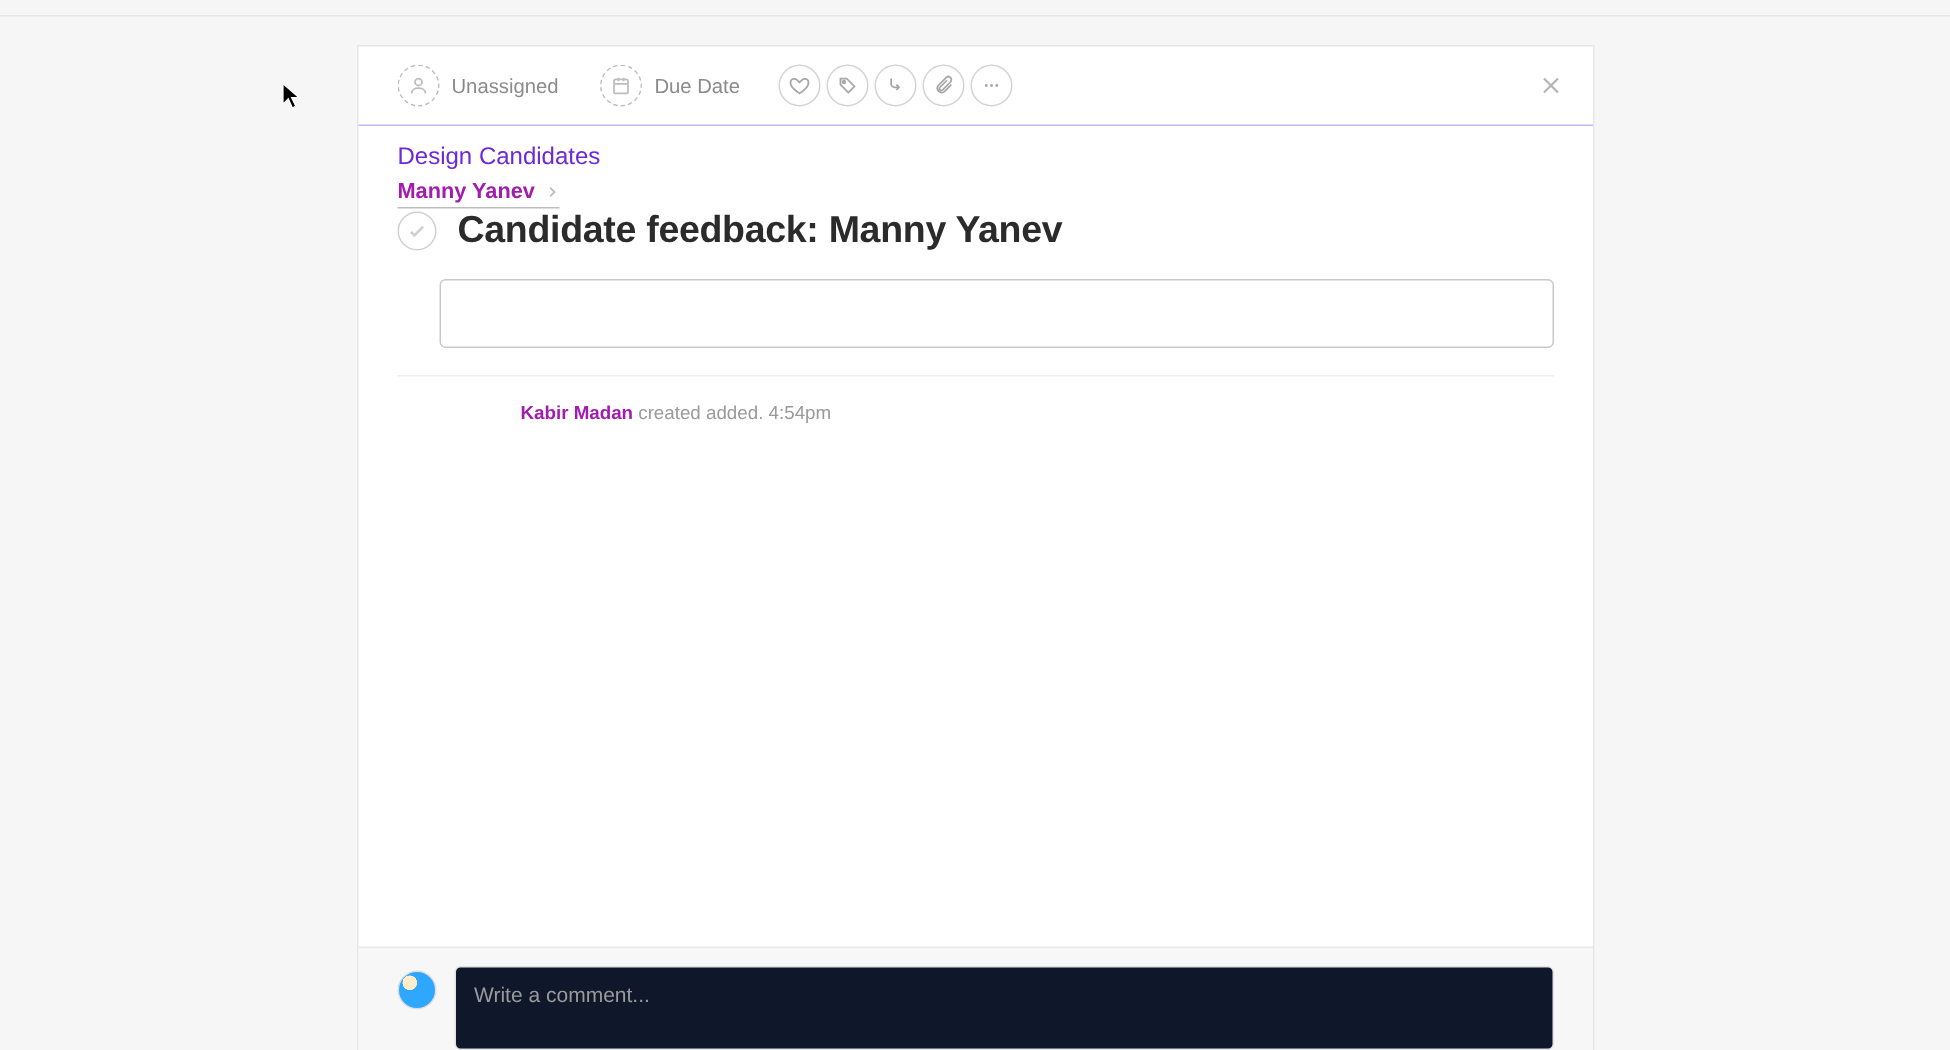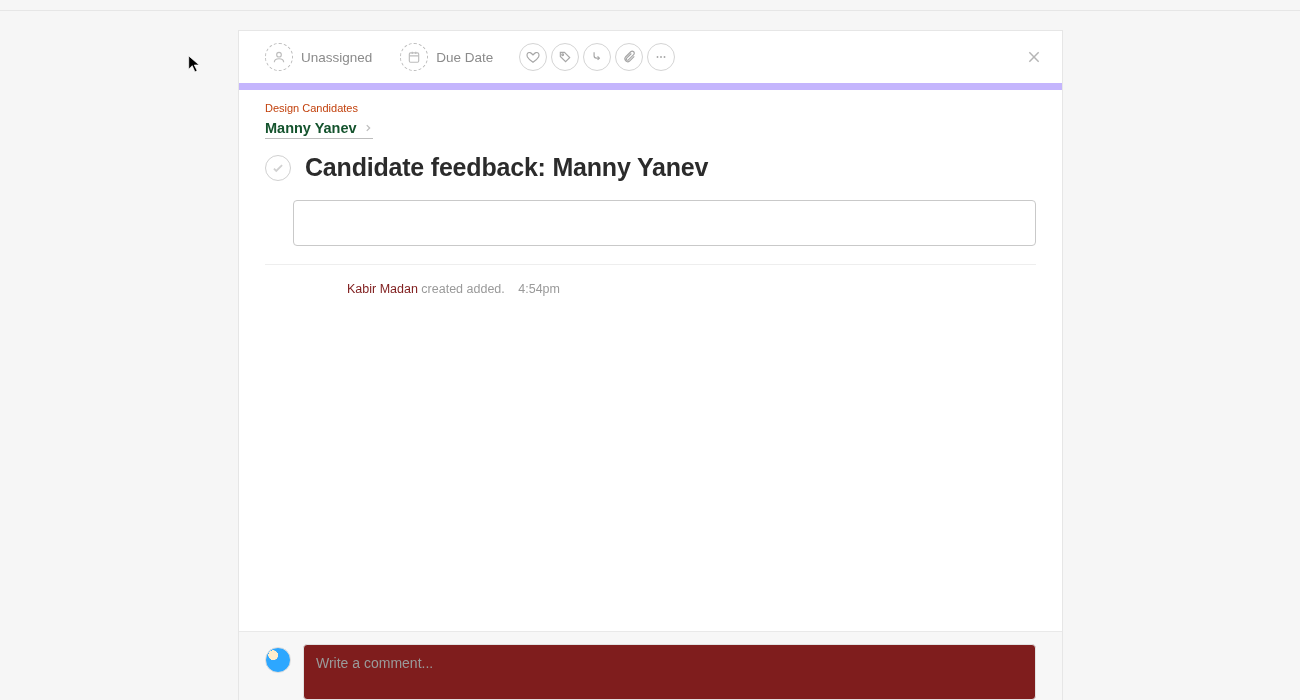--- a/index.html
+++ b/index.html
@@ -29,21 +29,21 @@
     border-bottom: none;
     display: flex;
     flex-direction: column;
   }
 
   
   .toolbar {
     display: flex;
     align-items: center;
     padding: 10px 16px 10px 24px;
-    border-bottom: 7px solid #c4b5fd;
+    border-bottom: 1px solid #c4b5fd;
     gap: 6px;
   }
   .pill {
     display: inline-flex;
     align-items: center;
     gap: 8px;
     color: #8b8b8b;
     font-size: 13.5px;
     cursor: pointer;
     padding: 2px 6px 2px 2px;
@@ -78,42 +78,41 @@
     display: inline-flex; align-items: center; justify-content: center;
   }
 
   
   .body {
     padding: 10px 26px 12px 26px;
     flex: 1;
     overflow: auto;
   }
   .project-label {
-    color: #c2410c;
-    font-size: 11px;
+    color: #6d28d9;
+    font-size: 16px;
     padding-top: 2px;
   }
   .parent-task {
     margin-top: 6px;
     display: inline-flex;
     align-items: center;
     gap: 6px;
     font-size: 14.5px;
-    color: #14532d;
+    color: #a21caf;
     font-weight: 600;
     border-bottom: 1px solid #bdbdbd;
     padding-bottom: 2px;
     cursor: pointer;
   }
   .parent-task .chev {
     color: #bdbdbd;
   }
 
   .title-row {
-    margin-top: 14px;
     display: flex;
     align-items: center;
     gap: 14px;
   }
   .complete-circle {
     width: 26px; height: 26px;
     border: 1.5px solid #d0d0d0;
     border-radius: 50%;
     display: inline-flex; align-items: center; justify-content: center;
     color: #d0d0d0;
@@ -145,43 +144,43 @@
     border-top: 1px solid #eee;
   }
 
   .activity {
     margin-top: 14px;
     margin-left: 38px;
     font-size: 12.5px;
     color: #9a9a9a;
     line-height: 1.7;
   }
-  .activity .actor { color: #7f1d1d; font-weight: 400; padding-left: 44px; }
-  .activity .time { margin-left: 10px; }
+  .activity .actor { color: #a21caf; font-weight: 700; padding-left: 44px; }
+  .activity .time { }
 
   
   .footer {
     border-top: 1px solid #e9e9e9;
     background: #f7f7f7;
     padding: 12px 26px 0 26px;
     display: flex;
     align-items: flex-start;
     gap: 12px;
   }
   .avatar {
     width: 26px; height: 26px;
     border-radius: 50%;
     background: radial-gradient(circle at 30% 30%, #ffeecc 0 20%, #2da7ff 21% 100%);
     border: 1px solid #ddd;
     flex-shrink: 0;
     margin-top: 3px;
   }
   .comment-box {
     flex: 1;
-    background: #7f1d1d;
+    background: #0f172a;
     border: 1px solid #e2e2e2;
     border-radius: 4px;
     min-height: 56px;
     padding: 10px 12px;
     color: #9a9a9a;
     font-size: 14px;
   }
 
   
   .cursor-arrow {

